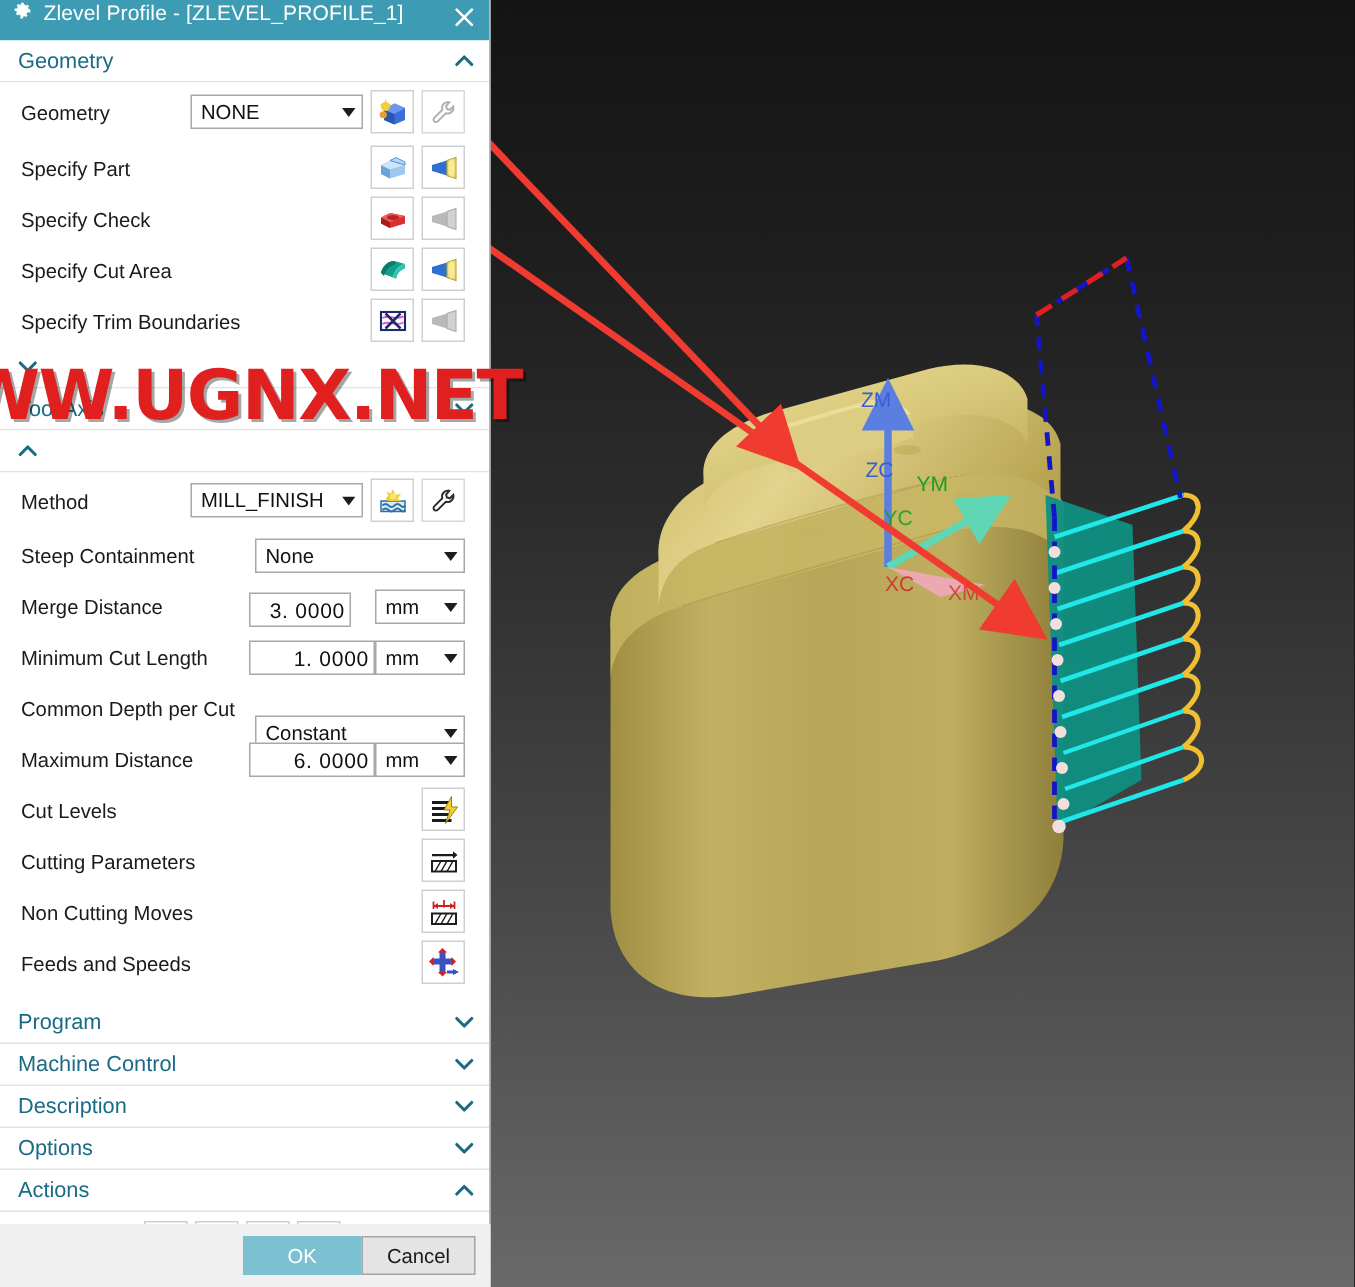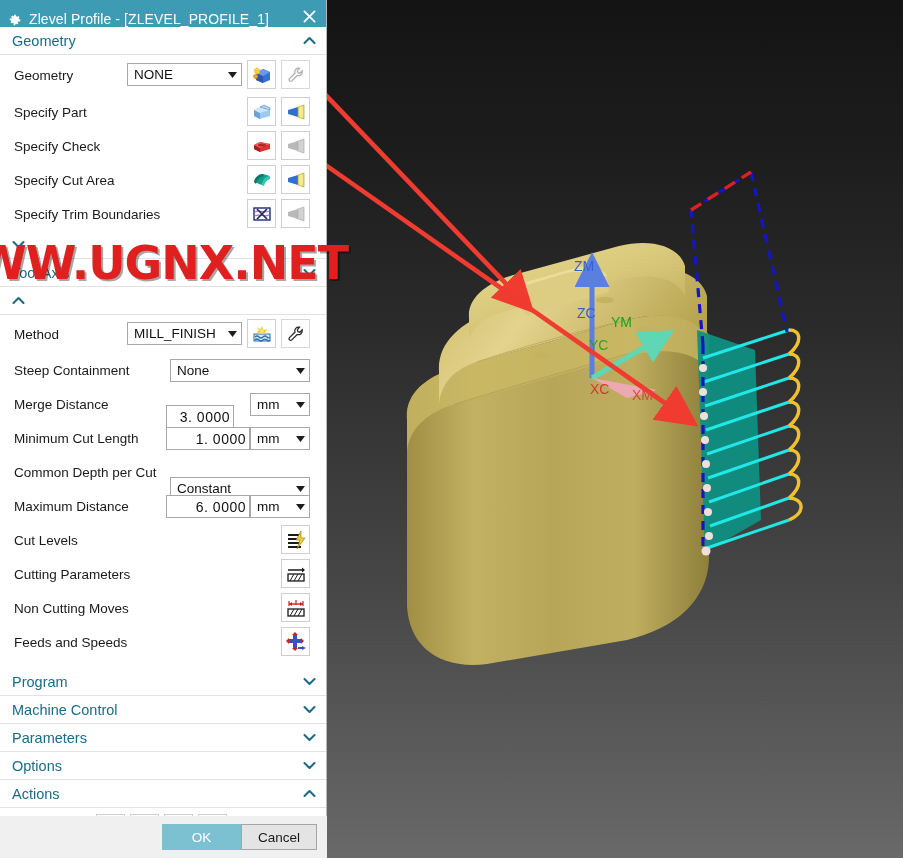--- a/index.html
+++ b/index.html
@@ -20,21 +20,21 @@
 
   
   #dialog{
     position:absolute;left:0;top:0;width:327px;height:858px;
     background:#f0f0f0;
     border-right:1px solid #b8b8b8;
     box-sizing:border-box;
   }
   #titlebar{
     height:27px;background:#3d9bb4;color:#ffffff;
-    display:flex;align-items:flex-end;padding:0 6px 0 8px;
+    display:flex;align-items:flex-start;padding:0 6px 0 8px;
     font-size:14px;
   }
   #titlebar .ttl{flex:1;margin-left:7px;letter-spacing:.1px;white-space:nowrap;overflow:hidden;}
   .gear-ic{width:14px;height:14px;display:block;}
   .close-x{width:22px;height:22px;display:flex;align-items:center;justify-content:center;cursor:pointer;}
   .close-x svg{width:13px;height:13px;}
 
   #panelbody{
     position:absolute;top:27px;left:0;right:0;bottom:0;
     background:#ffffff;
@@ -434,21 +434,21 @@
             <span class="carrow">
                 <svg viewBox="0 0 9 6">
                   <polygon points="0,0 9,0 4.5,6"></polygon>
                 </svg>
               </span>
           </div>
         </div>
 
         <div class="row">
           <span class="rlabel">Merge Distance</span>
-          <div class="numfield" style="left:166px;top:18px;width:68px;padding-left:32px;">3. 0000</div>
+          <div class="numfield" style="left:166px;top:8px;width:68px;padding-left:32px;">3. 0000</div>
           <div class="combo" style="left:250px;top:6px;width:60px;">
             <span class="cv">mm</span>
             <span class="carrow">
                 <svg viewBox="0 0 9 6">
                   <polygon points="0,0 9,0 4.5,6"></polygon>
                 </svg>
               </span>
           </div>
         </div>
 
@@ -553,21 +553,21 @@
             <path d="M1.5 2 L6.5 7 L11.5 2"></path>
           </svg>
       </div>
       <div class="grp-hdr">
         <span class="lbl">Machine Control</span>
         <svg class="chev" viewBox="0 0 13 9">
             <path d="M1.5 2 L6.5 7 L11.5 2"></path>
           </svg>
       </div>
       <div class="grp-hdr">
-        <span class="lbl">Parameters</span>
+        <span class="lbl">Description</span>
         <svg class="chev" viewBox="0 0 13 9">
             <path d="M1.5 2 L6.5 7 L11.5 2"></path>
           </svg>
       </div>
       <div class="grp-hdr">
         <span class="lbl">Options</span>
         <svg class="chev" viewBox="0 0 13 9">
             <path d="M1.5 2 L6.5 7 L11.5 2"></path>
           </svg>
       </div>

